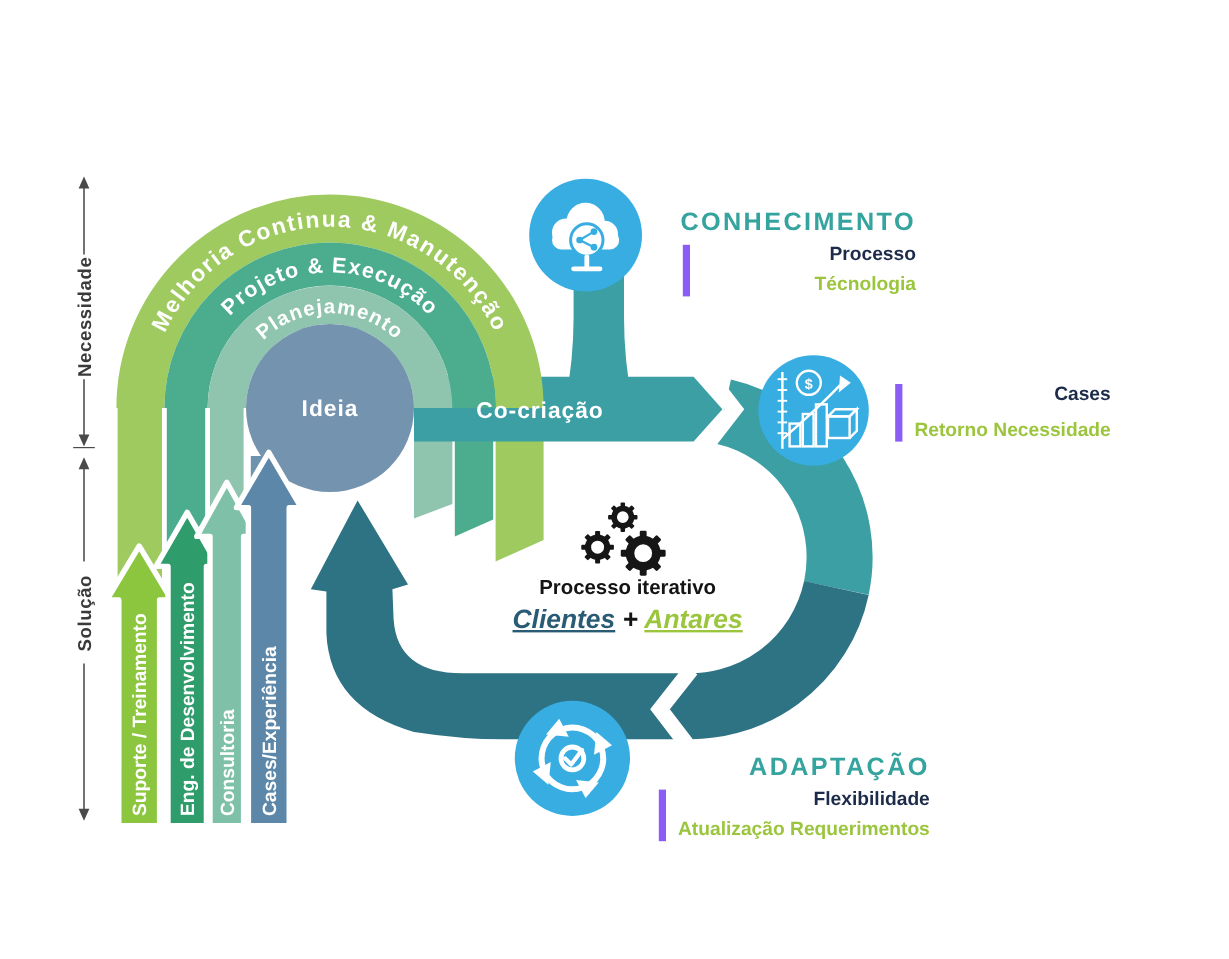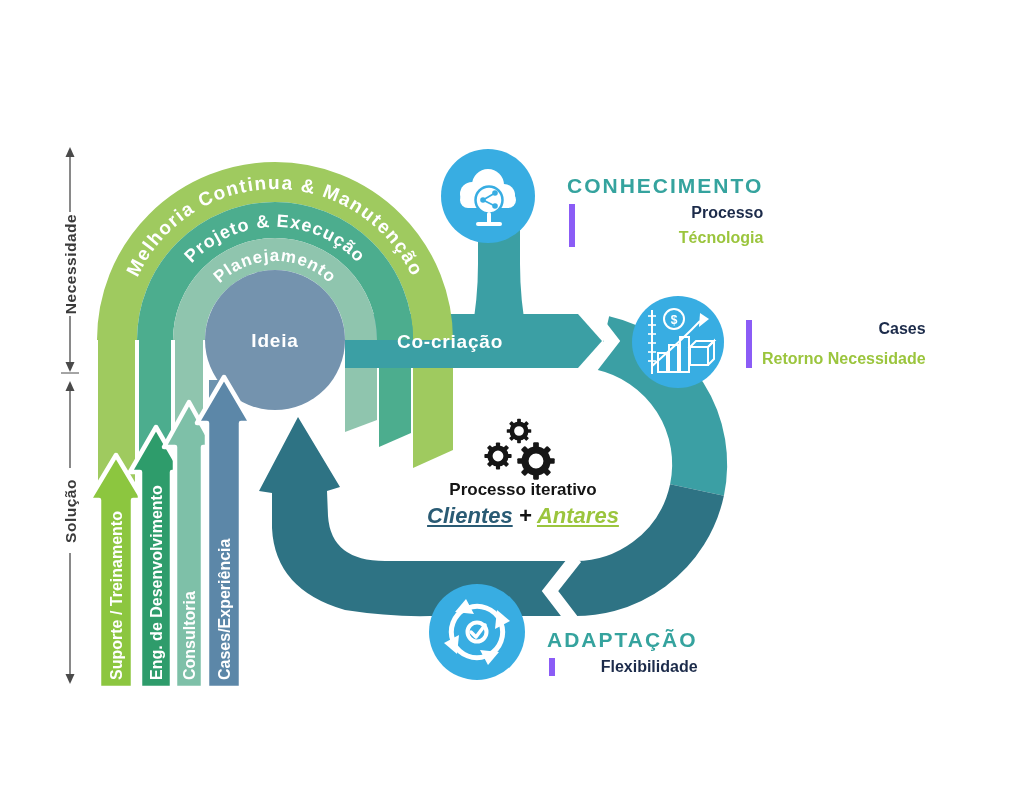--- a/index.html
+++ b/index.html
@@ -201,20 +201,21 @@
   <div class="node-items">
     <p class="node-primary">Cases</p>
     <p class="node-secondary" style="margin-top:12px;">Retorno Necessidade</p>
   </div>
 </div>
 
 <div class="node-block" style="left:547px;top:628px;">
   <p class="node-title">ADAPTAÇÃO</p>
   <div class="node-items">
     <p class="node-primary">Flexibilidade</p>
+    <p class="node-secondary">Atualização Requerimentos</p>
   </div>
 </div>
 
 <div class="center-note">
   <p class="cn-title">Processo iterativo</p>
   <p class="cn-links" style="margin:0;">
     <span class="cn-client">Clientes</span>
     <span>+</span>
     <span class="cn-company">Antares</span>
   </p>

